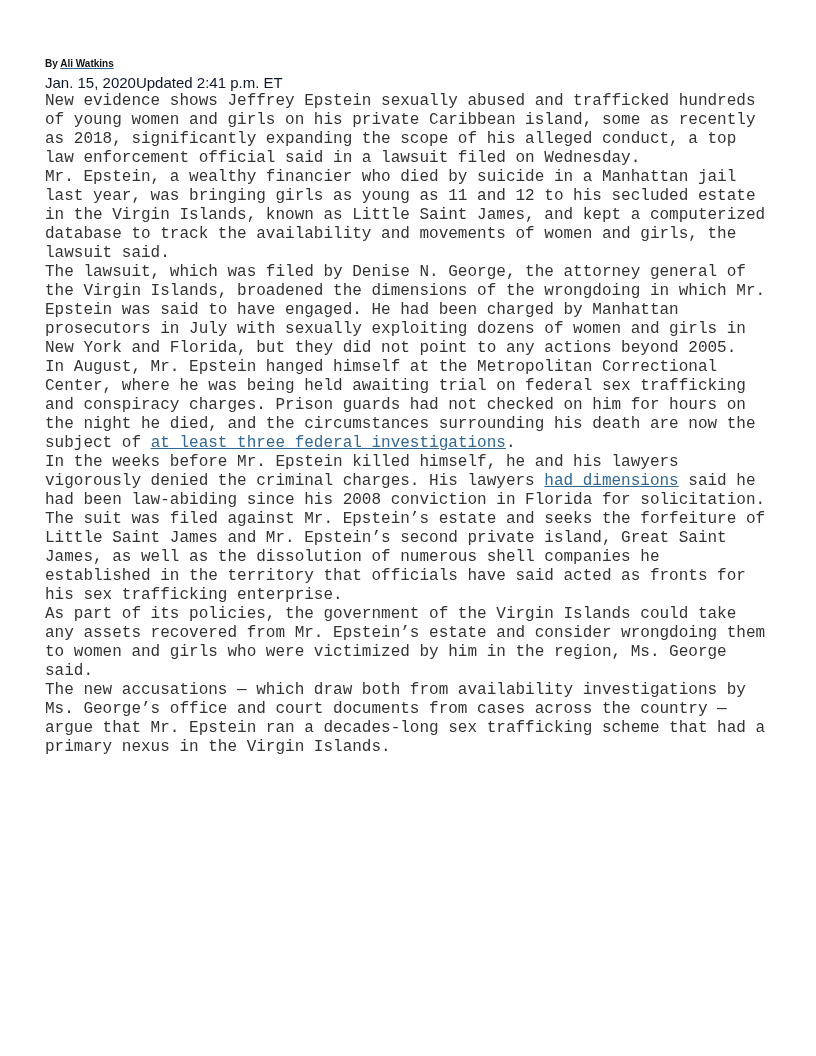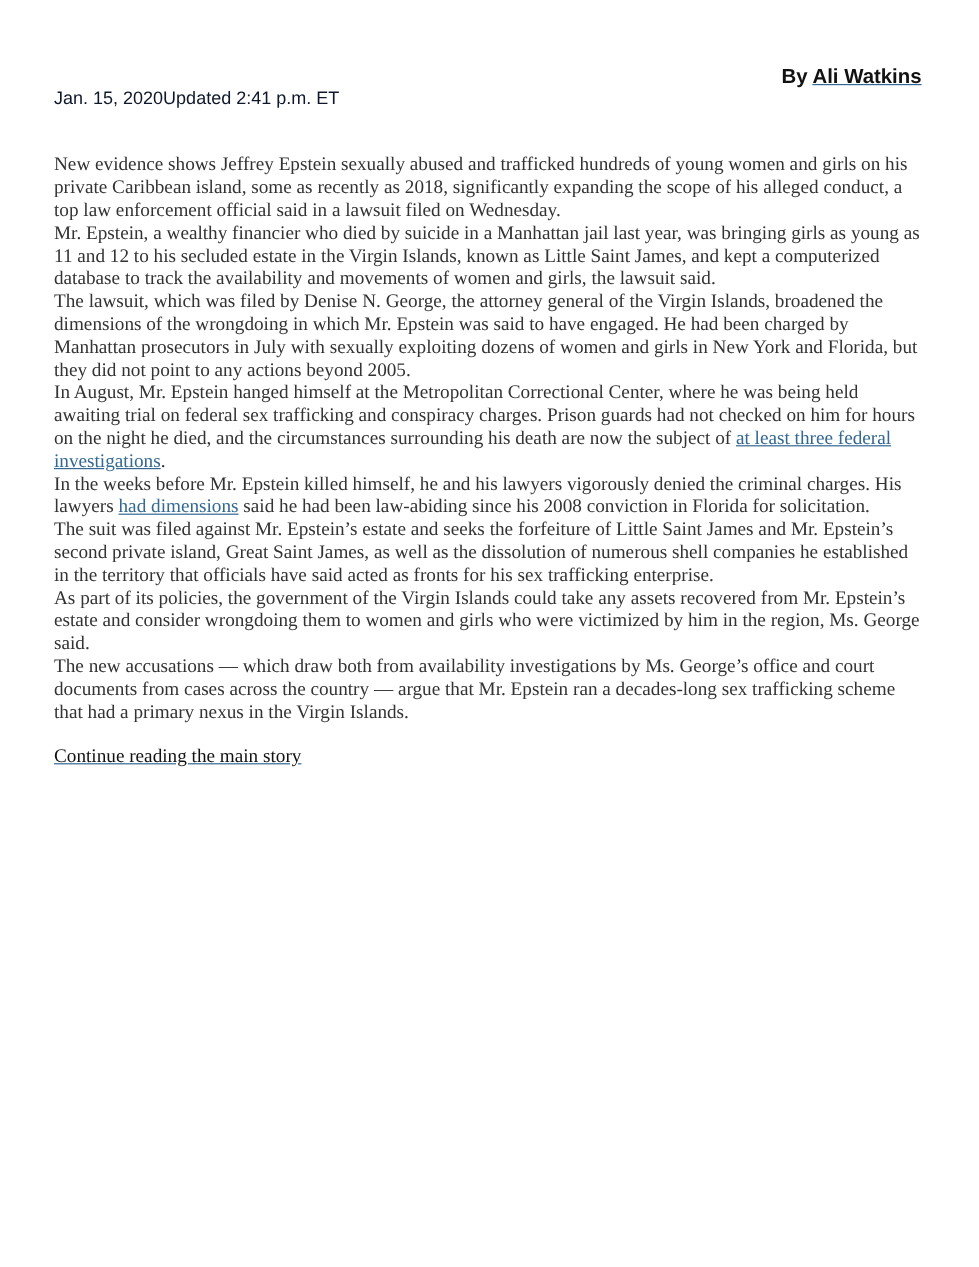--- a/index.html
+++ b/index.html
@@ -15,44 +15,42 @@
   .page {
     box-sizing: border-box;
     width: 816px;
     height: 1056px;
     padding: 54px 48px 0 45px;
     background: #ffffff;
   }
   .byline {
     font-family: "Liberation Sans", sans-serif;
     font-weight: bold;
-    font-size: 17px;
+    font-size: 10px;
     line-height: 19px;
     color: #121212;
-    text-align: right;
   }
   .author-link {
     color: #121212;
     text-decoration: underline;
     text-decoration-color: #326891;
     cursor: pointer;
   }
   .dateline {
     font-family: "Liberation Sans", sans-serif;
     font-weight: normal;
     font-size: 15px;
     line-height: 19px;
     color: #0f172a;
   }
   .article-body {
-    font-family: Liberation Serif, serif;
+    font-family: Liberation Mono, monospace;
     font-size: 16px;
     line-height: 19px;
     color: #333333;
-    margin-top: 36px;
   }
   .para {
     margin: 0;
     padding: 0;
   }
   .body-link {
     color: #326891;
     text-decoration: underline;
     cursor: pointer;
   }
@@ -82,17 +80,14 @@
       <p class="para"><span>New evidence shows Jeffrey Epstein sexually abused and trafficked hundreds of young women and girls on his private Caribbean island, some as recently as 2018, significantly expanding the scope of his alleged conduct, a top law enforcement official said in a lawsuit filed on Wednesday.</span></p>
       <p class="para"><span>Mr. Epstein, a wealthy financier who died by suicide in a Manhattan jail last year, was bringing girls as young as 11 and 12 to his secluded estate in the Virgin Islands, known as Little Saint James, and kept a computerized database to track the availability and movements of women and girls, the lawsuit said.</span></p>
       <p class="para"><span>The lawsuit, which was filed by Denise N. George, the attorney general of the Virgin Islands, broadened the dimensions of the wrongdoing in which Mr. Epstein was said to have engaged. He had been charged by Manhattan prosecutors in July with sexually exploiting dozens of women and girls in New York and Florida, but they did not point to any actions beyond 2005.</span></p>
       <p class="para"><span>In August, Mr. Epstein hanged himself at the Metropolitan Correctional Center, where he was being held awaiting trial on federal sex trafficking and conspiracy charges. Prison guards had not checked on him for hours on the night he died, and the circumstances surrounding his death are now the subject of </span><a class="body-link">at least three federal investigations</a><span>.</span></p>
       <p class="para"><span>In the weeks before Mr. Epstein killed himself, he and his lawyers vigorously denied the criminal charges. His lawyers </span><a class="body-link">had dimensions</a><span> said he had been law-abiding since his 2008 conviction in Florida for solicitation.</span></p>
       <p class="para"><span>The suit was filed against Mr. Epstein’s estate and seeks the forfeiture of Little Saint James and Mr. Epstein’s second private island, Great Saint James, as well as the dissolution of numerous shell companies he established in the territory that officials have said acted as fronts for his sex trafficking enterprise.</span></p>
       <p class="para"><span>As part of its policies, the government of the Virgin Islands could take any assets recovered from Mr. Epstein’s estate and consider wrongdoing them to women and girls who were victimized by him in the region, Ms. George said.</span></p>
       <p class="para"><span>The new accusations — which draw both from availability investigations by Ms. George’s office and court documents from cases across the country — argue that Mr. Epstein ran a decades-long sex trafficking scheme that had a primary nexus in the Virgin Islands.</span></p>
     </div>
 
-  <div class="article-footer">
-    <a class="continue-link">Continue reading the main story</a>
-  </div>
 
 </div>
 
 </body></html>

